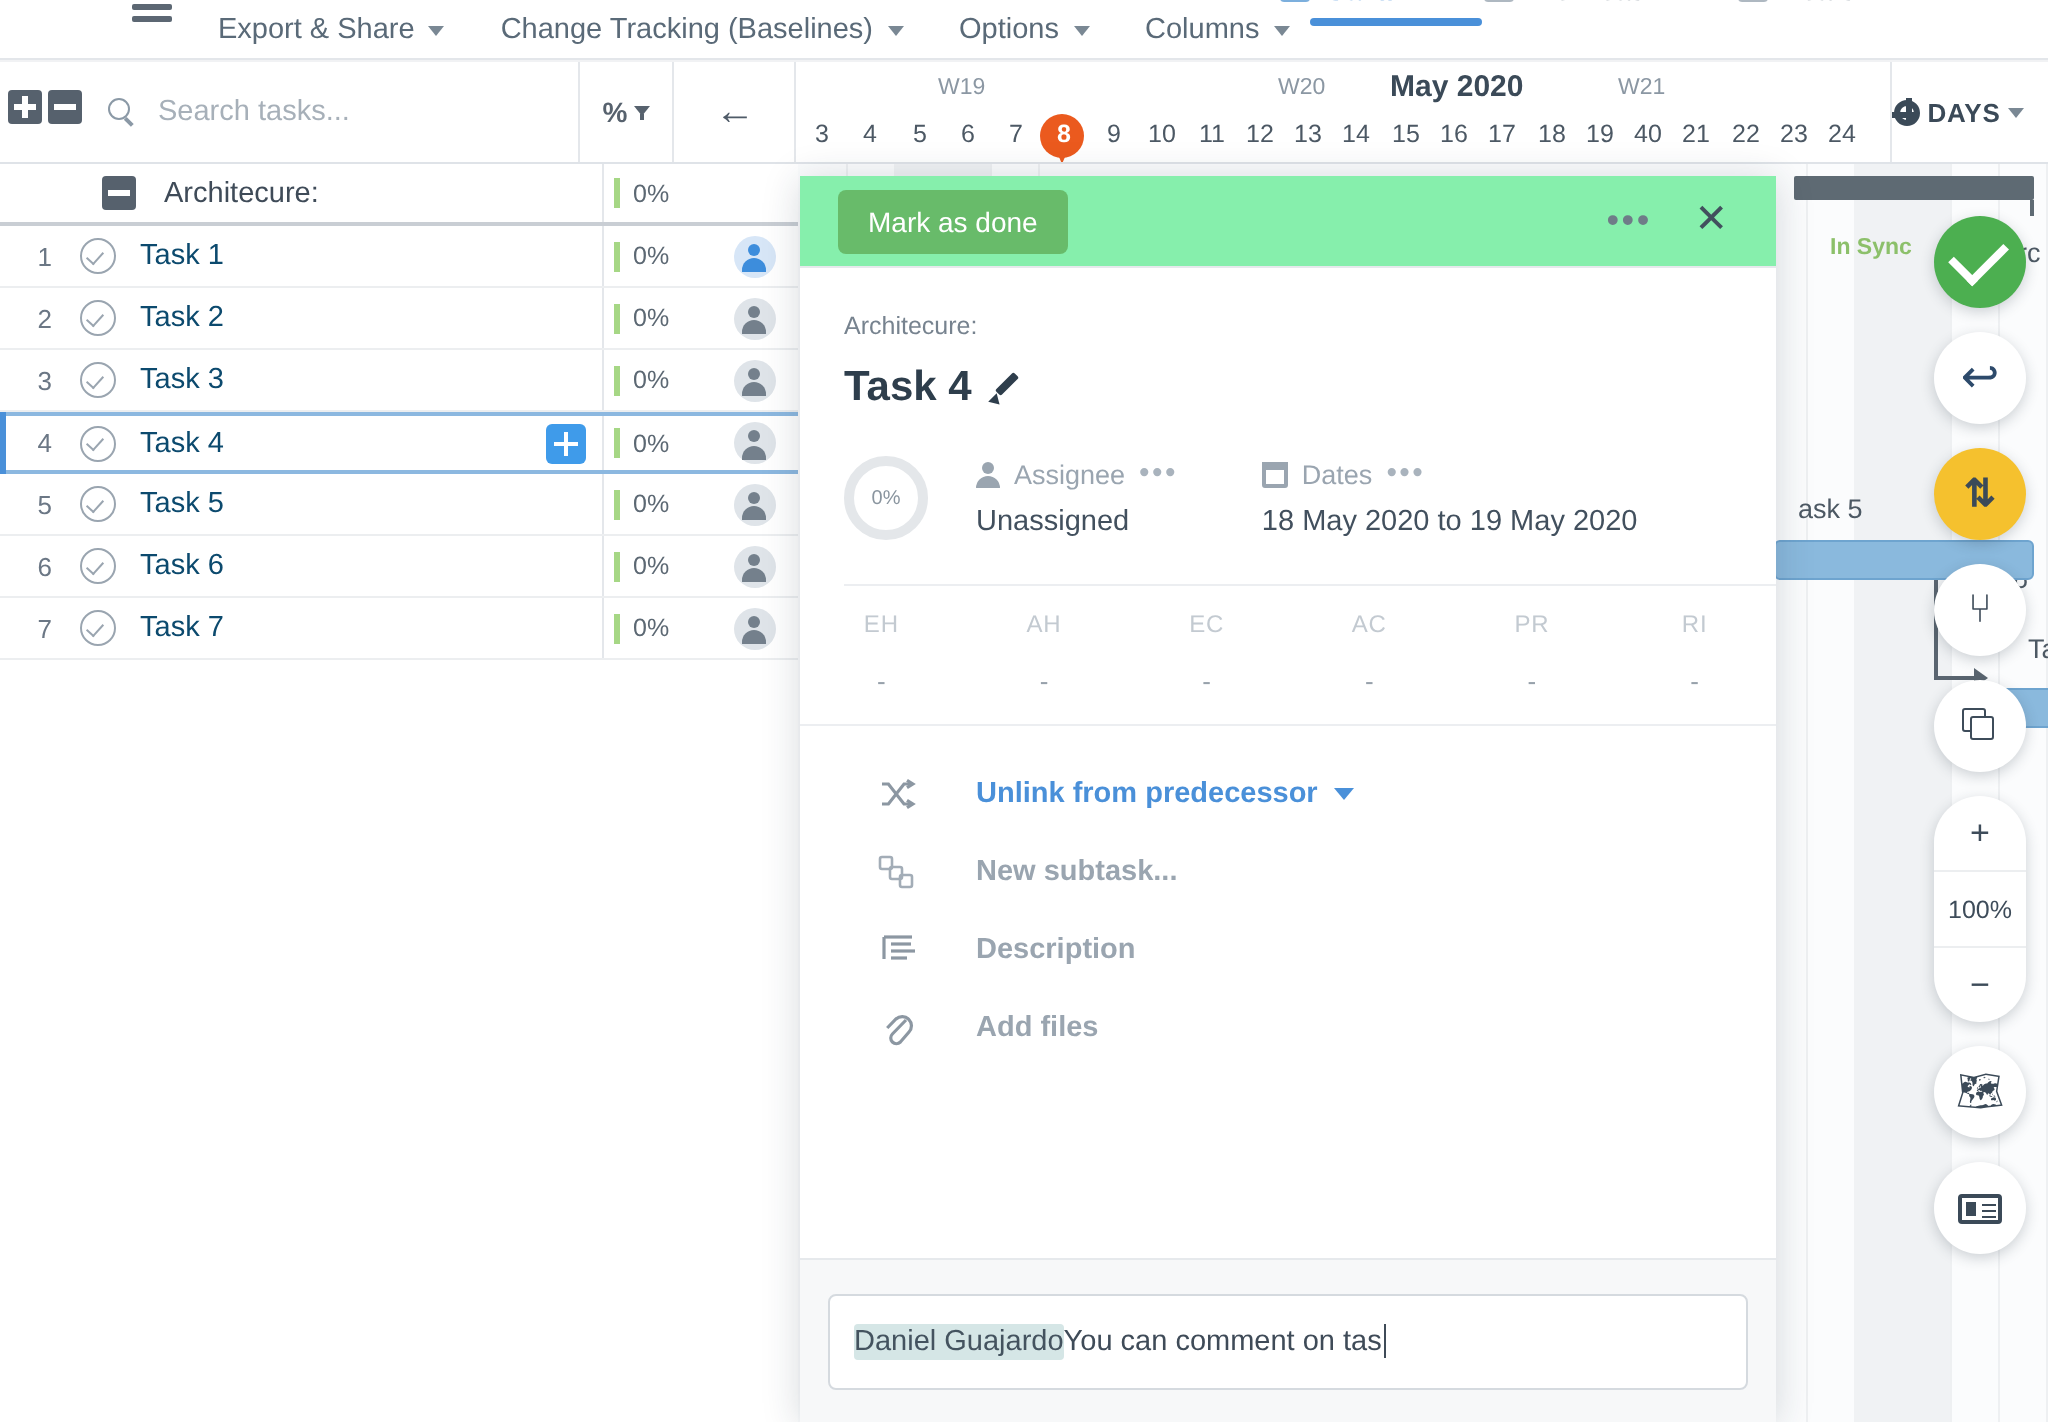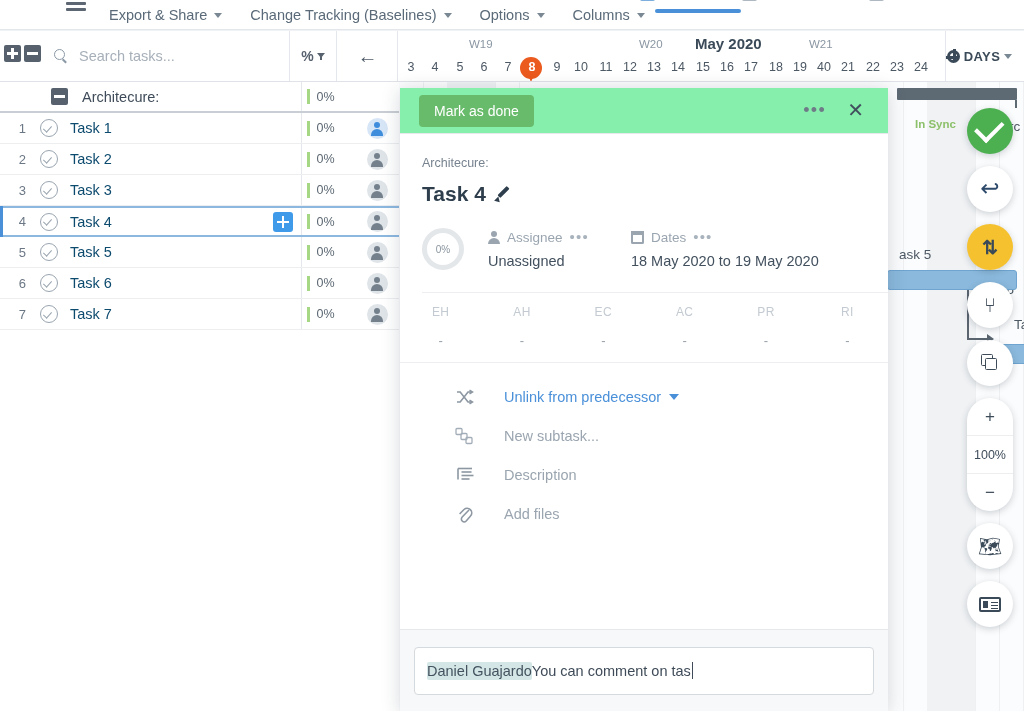--- a/index.html
+++ b/index.html
@@ -670,21 +670,21 @@
     color: #c3cad1;
     letter-spacing: .4px;
   }
   .metric-val {
     margin-top: 14px;
     font-size: 13px;
     color: #97a1ab;
   }
 
   
-  .actions { padding: 14px 0 0 16px; }
+  .actions { padding: 14px 0 0 0; font-weight: bold; }
   .act-row {
     display: flex;
     align-items: center;
     height: 39px;
     padding-left: 38px;
     cursor: pointer;
   }
   .act-ico {
     width: 22px;
     display: flex;

